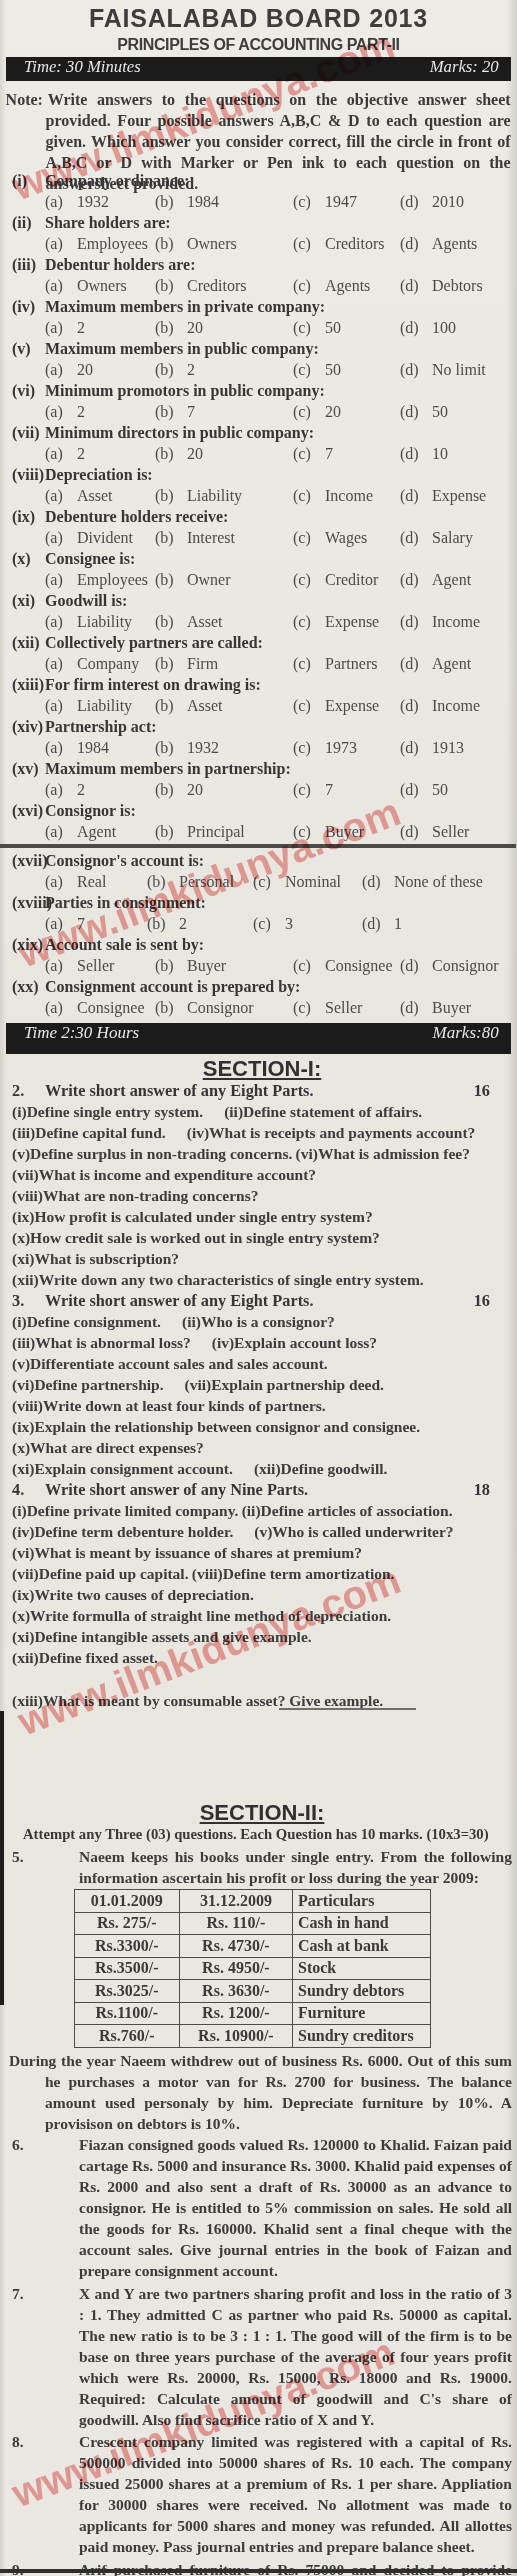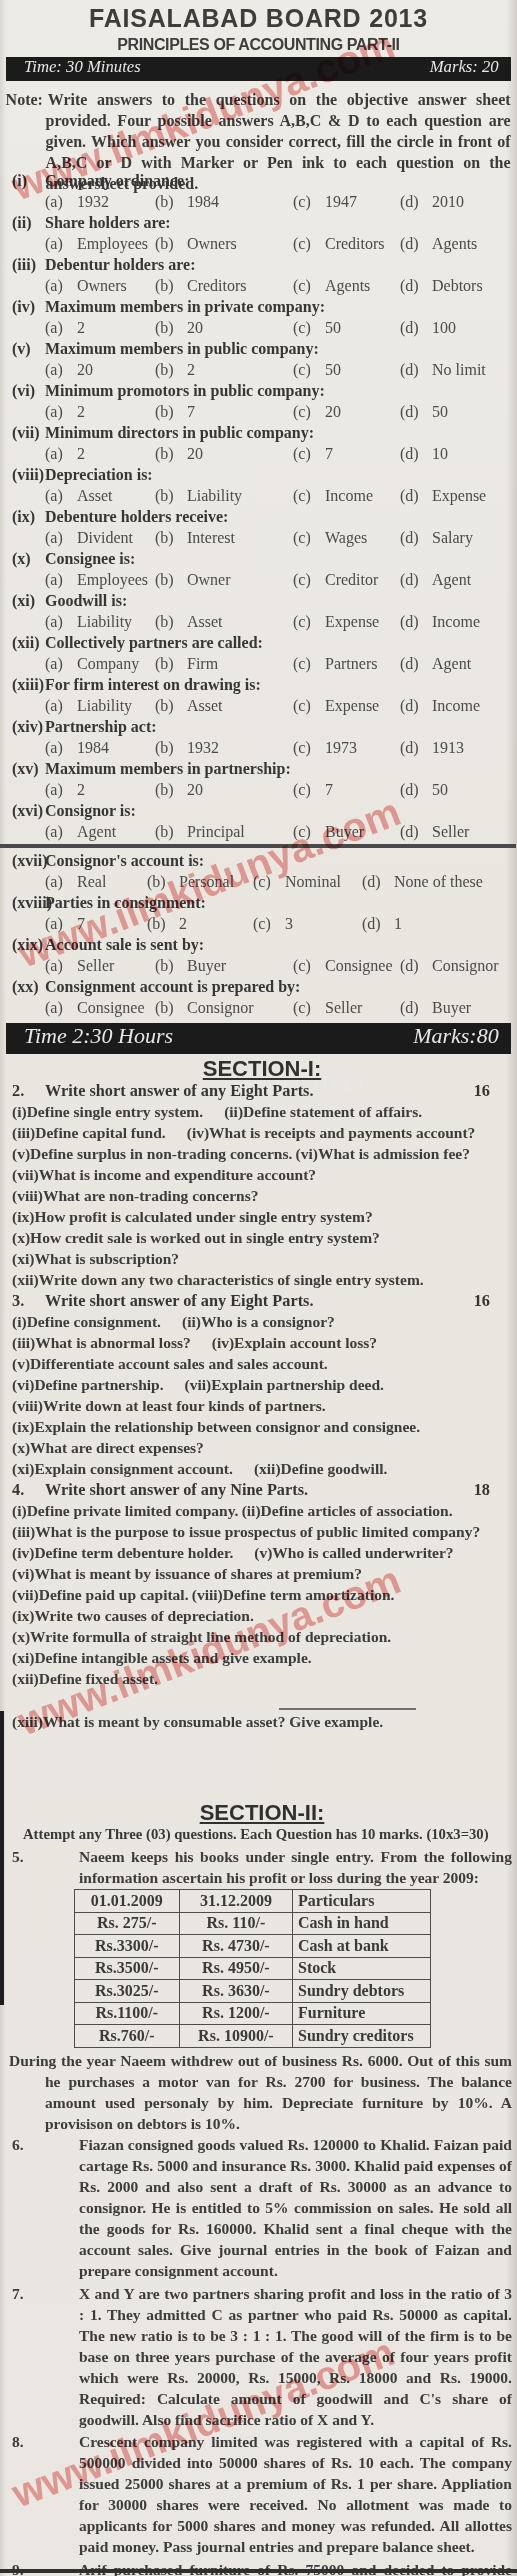--- a/index.html
+++ b/index.html
@@ -14,21 +14,21 @@
   
   .title{position:absolute; top:6.4px; left:0; width:517px; text-align:center;
     font-family:"Liberation Sans", sans-serif; font-weight:bold; color:#3d3d3d;}
   .title .t1{font-size:25px; letter-spacing:0.8px; line-height:25.5px;}
   .title .t2{font-size:16px; letter-spacing:-0.4px; line-height:25px;}
   
   .bar{position:absolute; left:6.4px; width:505px; background:#1b1b1b;
     color:#e8e8e6; font-style:italic; display:flex; align-items:flex-start;
     font-family:"Liberation Serif", serif;}
   .bar1{top:57px; height:24px; font-size:16.7px;}
-  .bar2{top:1023px; height:31px; font-size:22px;}
+  .bar2{top:1023px; height:31px; font-size:17px;}
   .bar .b-time{padding-left:17.5px;}
   .bar .b-center{flex:1; text-align:center;margin-top:47px;}
   .bar .b-marks{padding-right:12.7px;}
   
   .note{position:absolute; top:89px; left:5.6px; width:505px;
     font-weight:bold; font-size:16px; line-height:21px; text-align:justify;
     padding-left:40px; text-indent:-40px; box-sizing:border-box; color:#3a3a3a;}
   .note .note-label{padding-right:4.8px;}
   
   .mcqs{position:absolute; top:170px; left:12px; width:500px;}
@@ -391,23 +391,20 @@
         <div class="q-head">
           <span class="num">4.</span>
           <span>Write short answer of any Nine Parts.</span>
           <span class="marks">18</span>
         </div>
         <div class="qline">
           <span><span class="lbl">(i)</span><span>Define private limited company.</span></span>
           <span class="seg2 tight"><span>(ii)</span><span>Define articles of association.</span></span>
         </div>
         <div class="qline">
-          <span><span class="lbl">(iii)</span><span>What is the purpose to issue prospectus of public limited company?</span></span>
-        </div>
-        <div class="qline">
           <span><span class="lbl">(iv)</span><span>Define term debenture holder.</span></span>
           <span class="seg2"><span>(v)</span><span>Who is called underwriter?</span></span>
         </div>
         <div class="qline">
           <span><span class="lbl">(vi)</span><span>What is meant by issuance of shares at premium?</span></span>
         </div>
         <div class="qline">
           <span><span class="lbl">(vii)</span><span>Define paid up capital.</span></span>
           <span class="seg2 tight"><span>(viii)</span><span>Define term amortization.</span></span>
         </div>

